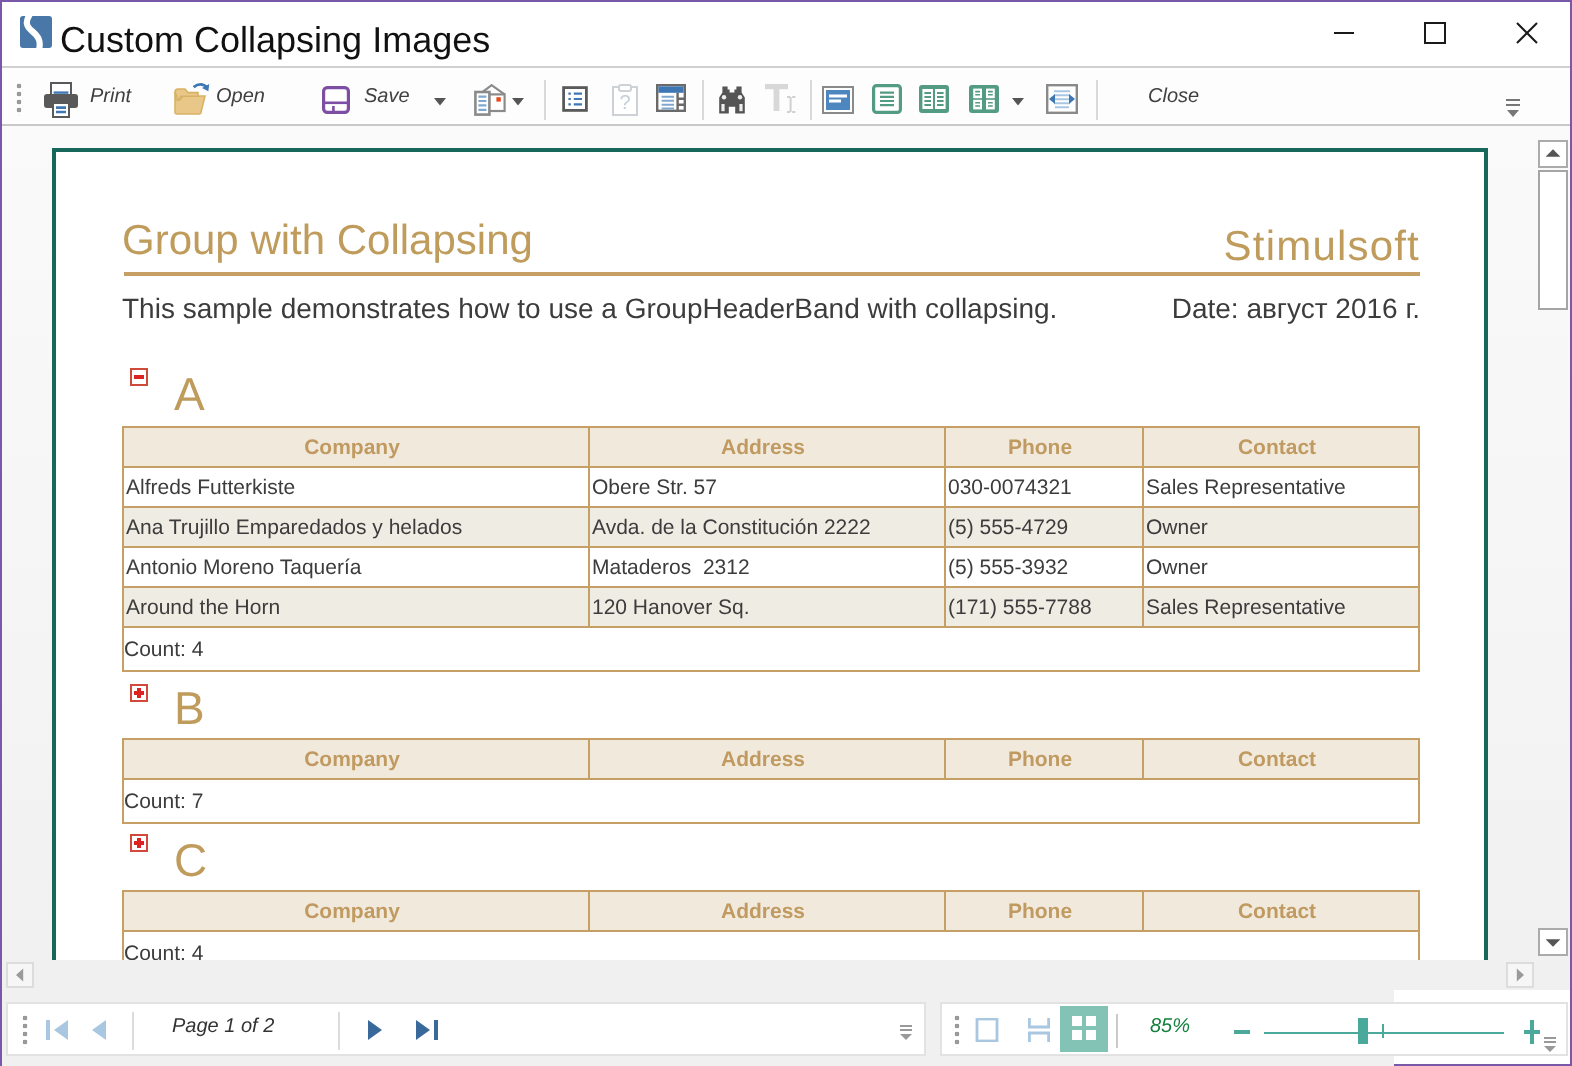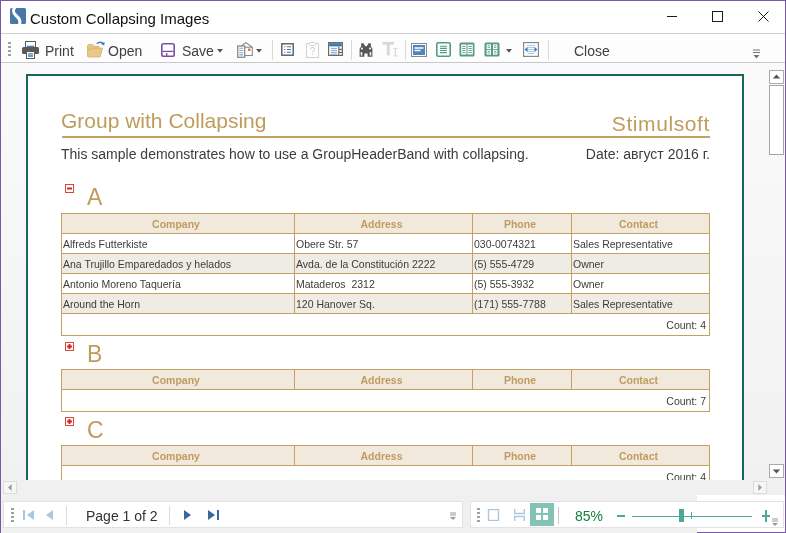--- a/index.html
+++ b/index.html
@@ -2,40 +2,40 @@
 <html><head>
 <meta charset="utf-8">
 <style>
   * { margin:0; padding:0; box-sizing:border-box; }
   html,body { width:786px; height:533px; overflow:hidden; }
   body { font-family:"Liberation Sans", sans-serif; position:relative; background:#fff; }
   .win { position:absolute; left:0; top:0; width:786px; height:533px; border:1px solid #7A58A8; }
   
   .titlebar { position:absolute; left:0; top:0; width:784px; height:32px; background:#fff; }
   .logo { position:absolute; left:9px; top:7px; width:16px; height:16px; }
-  .title { position:absolute; left:29px; top:9px; font-size:15px; color:#111; }
+  .title { position:absolute; left:29px; top:9px; font-size:18px; color:#111; }
   .winbtn { position:absolute; top:0; width:46px; height:31px; }
   
   .toolbar { position:absolute; left:0; top:32px; width:784px; height:30px; background:#fdfdfd; border-top:1px solid #d0d0d0; border-bottom:1px solid #c8c8c8; }
   .grip { position:absolute; top:6px; width:3px; height:17px;
      background-image:radial-gradient(circle at 1.5px 2px, #9a9a9a 1.1px, rgba(0,0,0,0) 1.3px);
      background-size:3px 4px; background-repeat:repeat-y; }
-  .tbtext { position:absolute; top:9px; font-size:14px; color:#404040; }
+  .tbtext { position:absolute; top:9px; font-size:10px; color:#404040;font-style:italic; }
   .sep { position:absolute; top:6px; width:1px; height:20px; background:#d9d9d9; }
   .icon { position:absolute; }
   
   .viewer { position:absolute; left:0; top:62px; width:784px; height:417px; background:linear-gradient(#fafafa,#f1f1f1); overflow:hidden; }
   .page { position:absolute; left:25px; top:11px; width:718px; height:520px; background:#fff; border:2px solid #17675A; }
   
   .rep { position:absolute; font-size:14px; color:#3c3c3c; }
   table.rt { border-collapse:collapse; table-layout:fixed; }
   table.rt td { font-size:10.5px; color:#3c3c3c; padding:0 0 0 1px; height:20px; vertical-align:middle; overflow:hidden; white-space:nowrap; border:1px solid #C59F64; }
   table.rt tr.hr td { background:#F1EADC; color:#C09A60; font-weight:bold; text-align:center; padding:0 4px 0 0; }
   table.rt tr.alt td { background:#EFECE4; }
-  table.rt tr.fr td { text-align:right; padding:0 3px 0 0; height:22px; }
+  table.rt tr.fr td { padding:0 3px 0 0; height:22px; }
   .gl { font-size:23px; color:#BF9C5C; line-height:24px; }
   
   .sbtn { position:absolute; background:#fff; border:1px solid #ababab; }
   
   .statusrow { position:absolute; left:0; top:494px; width:696px; height:38px; background:#f0f0f0; }
   .sbox { position:absolute; top:6px; height:27px; background:#fff; border:1px solid #e2e2e2; }
 </style>
 </head>
 <body>
 <div class="win">

